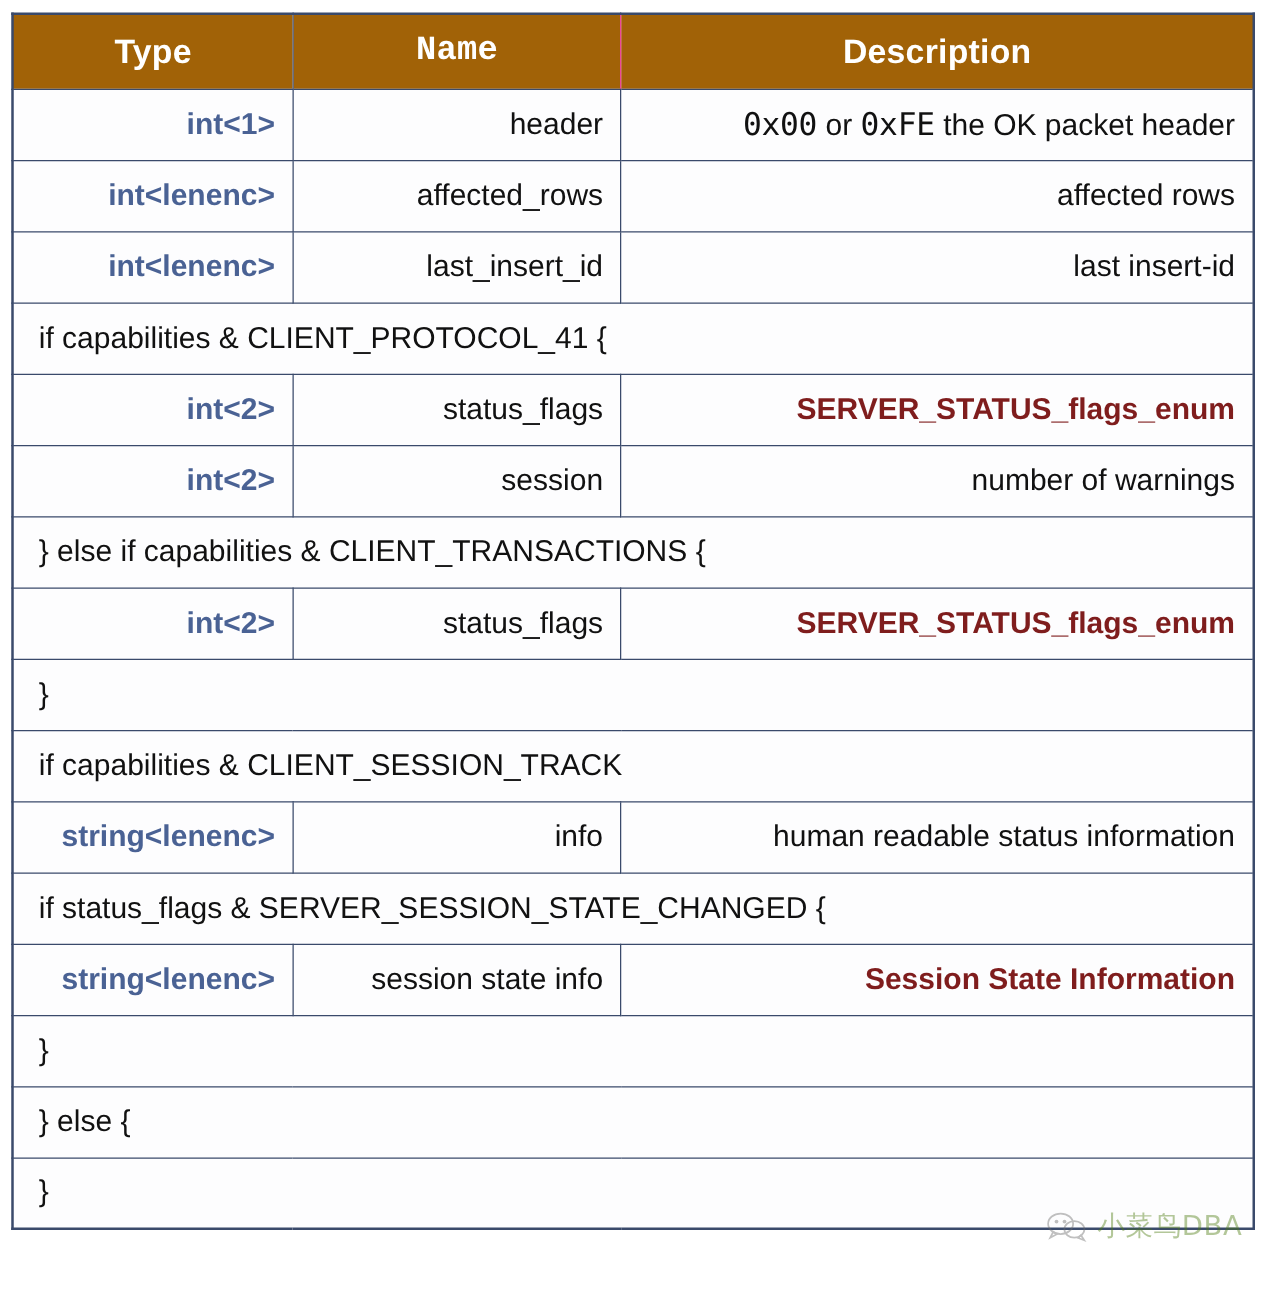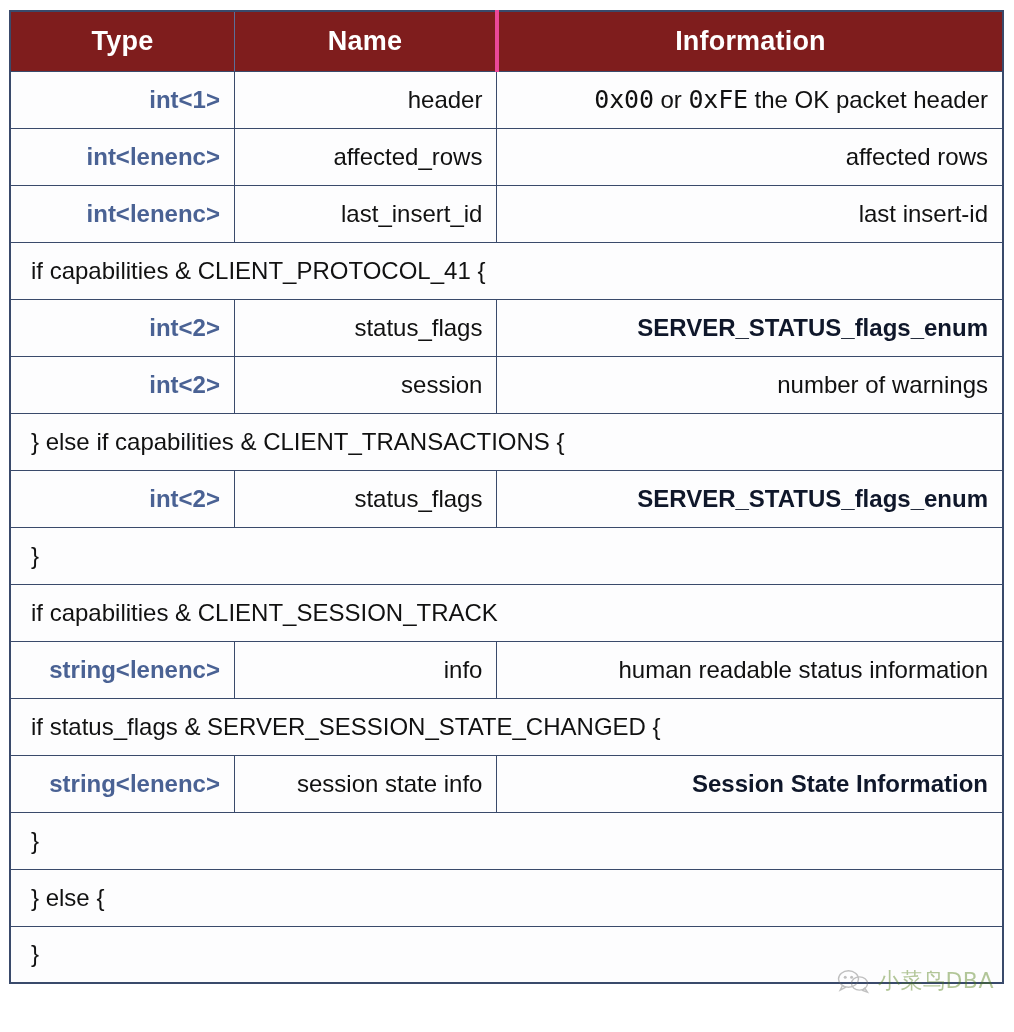--- a/index.html
+++ b/index.html
@@ -40,52 +40,52 @@
 
   .packet-table th,
   .packet-table td {
     border: 1px solid #3a4a6b;
     padding: 0 14px;
     vertical-align: middle;
     box-sizing: border-box;
   }
 
   thead th {
-    background: #7f1d1d;
+    background: #a16207;
     color: #ffffff;
     font-size: 27px;
     font-weight: bold;
     text-align: center;
     height: 60px;
     border-color: #3d5481;
     border-bottom: 2px solid #3a4a6b;
     letter-spacing: 0.2px;
   }
   thead th.th-type { border-right: 1px solid #5b6f99; }
-  thead th.th-name { border-right: 4px solid #ec4899; }
+  thead th.th-name { border-right: 1px solid #ec4899; font-family: Liberation Mono, monospace; }
 
   tbody tr { height: 57px; }
   tbody td {
     font-size: 24px;
     color: #111111;
     background: #fdfdfe;
     white-space: nowrap;
     overflow: hidden;
     text-align: right;
   }
 
   td.cell-type {
     color: #4a6294;
     font-weight: bold;
   }
   td.cell-name { color: #111111; }
   td.cell-desc { color: #111111; }
 
   td.cell-desc.link-text {
-    color: #0f172a;
+    color: #7f1d1d;
     font-weight: bold;
   }
 
   td.span-row {
     text-align: left;
     color: #111111;
     font-weight: normal;
     padding-left: 20px;
   }
 
@@ -127,21 +127,21 @@
   <table class="packet-table">
     <colgroup>
       <col class="c-type">
       <col class="c-name">
       <col class="c-desc">
     </colgroup>
     <thead>
       <tr>
         <th class="th-type">Type</th>
         <th class="th-name">Name</th>
-        <th class="th-desc">Information</th>
+        <th class="th-desc">Description</th>
       </tr>
     </thead>
     <tbody id="table-body">
         <tr>
           <td class="cell-type">int&lt;1&gt;</td>
           <td class="cell-name">header</td>
           <td class="cell-desc"><span class="mono">0x00</span><span> or </span><span class="mono">0xFE</span><span> the OK packet header</span></td>
         </tr>
         <tr>
           <td class="cell-type">int&lt;lenenc&gt;</td>

